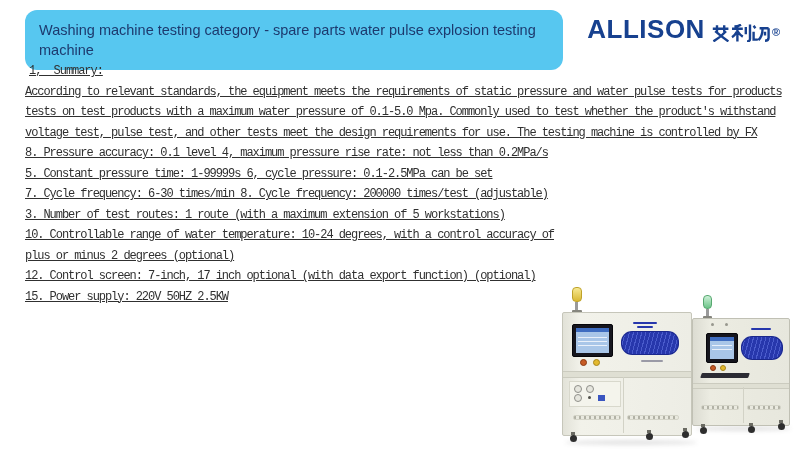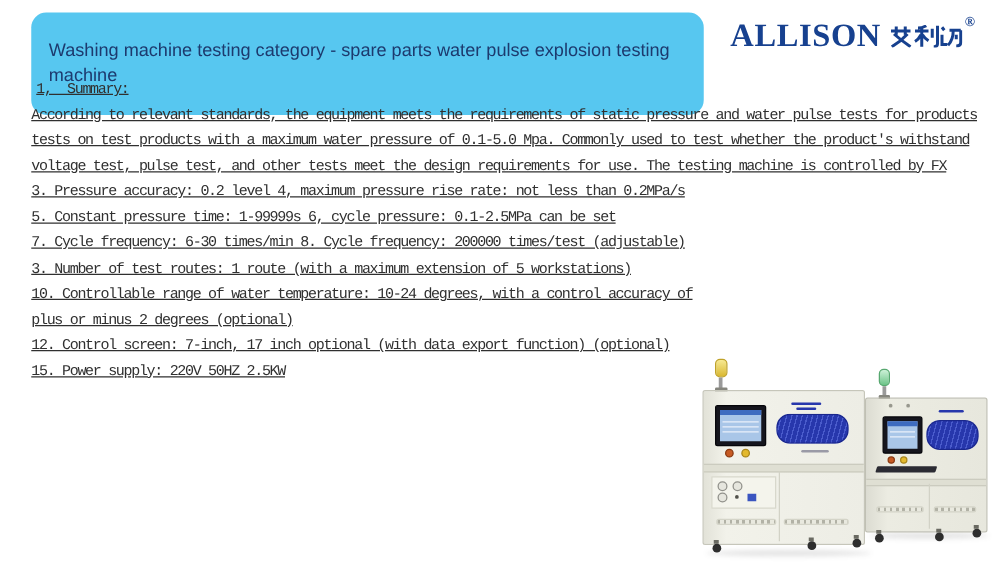--- a/index.html
+++ b/index.html
@@ -4,24 +4,24 @@
 <style>
   html,body { margin:0; padding:0; background:#ffffff; }
   .page {
     position:relative; width:800px; height:450px; background:#ffffff;
     overflow:hidden; font-family:"Liberation Sans", sans-serif;
   }
 
   
   .title-box {
     position:absolute; left:25px; top:10px; width:538px; box-sizing:border-box;
-    background:#57C7F0; border-radius:12px; padding:21px 14px;
+    background:#57C7F0; border-radius:12px; padding:10px 14px;
     color:#1D3A6E; font-size:14.5px; line-height:20px; font-weight:normal;
   }
-  .logo { position:absolute; right:20px; top:16px; display:flex; align-items:flex-start;font-family:Liberation Serif, serif; }
+  .logo { position:absolute; right:20px; top:16px; display:flex; align-items:flex-end; }
   .logo-latin { font-weight:bold; font-size:26px; line-height:26px; color:#17418F; letter-spacing:0.5px; }
   .logo-cn { margin-left:7px; margin-top:4px; }
   .logo-cn svg { display:block; }
   .logo-reg { font-size:11px; color:#17418F; position:relative; top:-4px; margin-left:2px; font-weight:bold; }
 
   
   .spec {
     position:absolute; left:25px; top:61px; width:770px; color:#303030;
     font-family:"Liberation Mono","DejaVu Sans Mono",monospace;
     font-size:12px; letter-spacing:-1.05px;
@@ -85,21 +85,21 @@
       </svg>
     </span>
     <span class="logo-reg">®</span>
   </div>
 
   <div class="spec">
     <div class="ln h">1,&nbsp; Summary:</div>
     <div class="ln">According to relevant standards, the equipment meets the requirements of static pressure and water pulse tests for products</div>
     <div class="ln">tests on test products with a maximum water pressure of 0.1-5.0 Mpa. Commonly used to test whether the product's withstand</div>
     <div class="ln">voltage test, pulse test, and other tests meet the design requirements for use. The testing machine is controlled by FX</div>
-    <div class="ln">3. Pressure accuracy: 0.2 level 4, maximum pressure rise rate: not less than 0.2MPa/s</div>
+    <div class="ln">8. Pressure accuracy: 0.1 level 4, maximum pressure rise rate: not less than 0.2MPa/s</div>
     <div class="ln">5. Constant pressure time: 1-99999s 6, cycle pressure: 0.1-2.5MPa can be set</div>
     <div class="ln">7. Cycle frequency: 6-30 times/min 8. Cycle frequency: 200000 times/test (adjustable)</div>
     <div class="ln">3. Number of test routes: 1 route (with a maximum extension of 5 workstations)</div>
     <div class="ln">10. Controllable range of water temperature: 10-24 degrees, with a control accuracy of</div>
     <div class="ln">plus or minus 2 degrees (optional)</div>
     <div class="ln">12. Control screen: 7-inch, 17 inch optional (with data export function) (optional)</div>
     <div class="ln">15. Power supply: 220V 50HZ 2.5KW</div>
   </div>
 
   <div class="photo" title="Two water pulse explosion testing machines with signal lamps, touch screens and blue vent panels">

